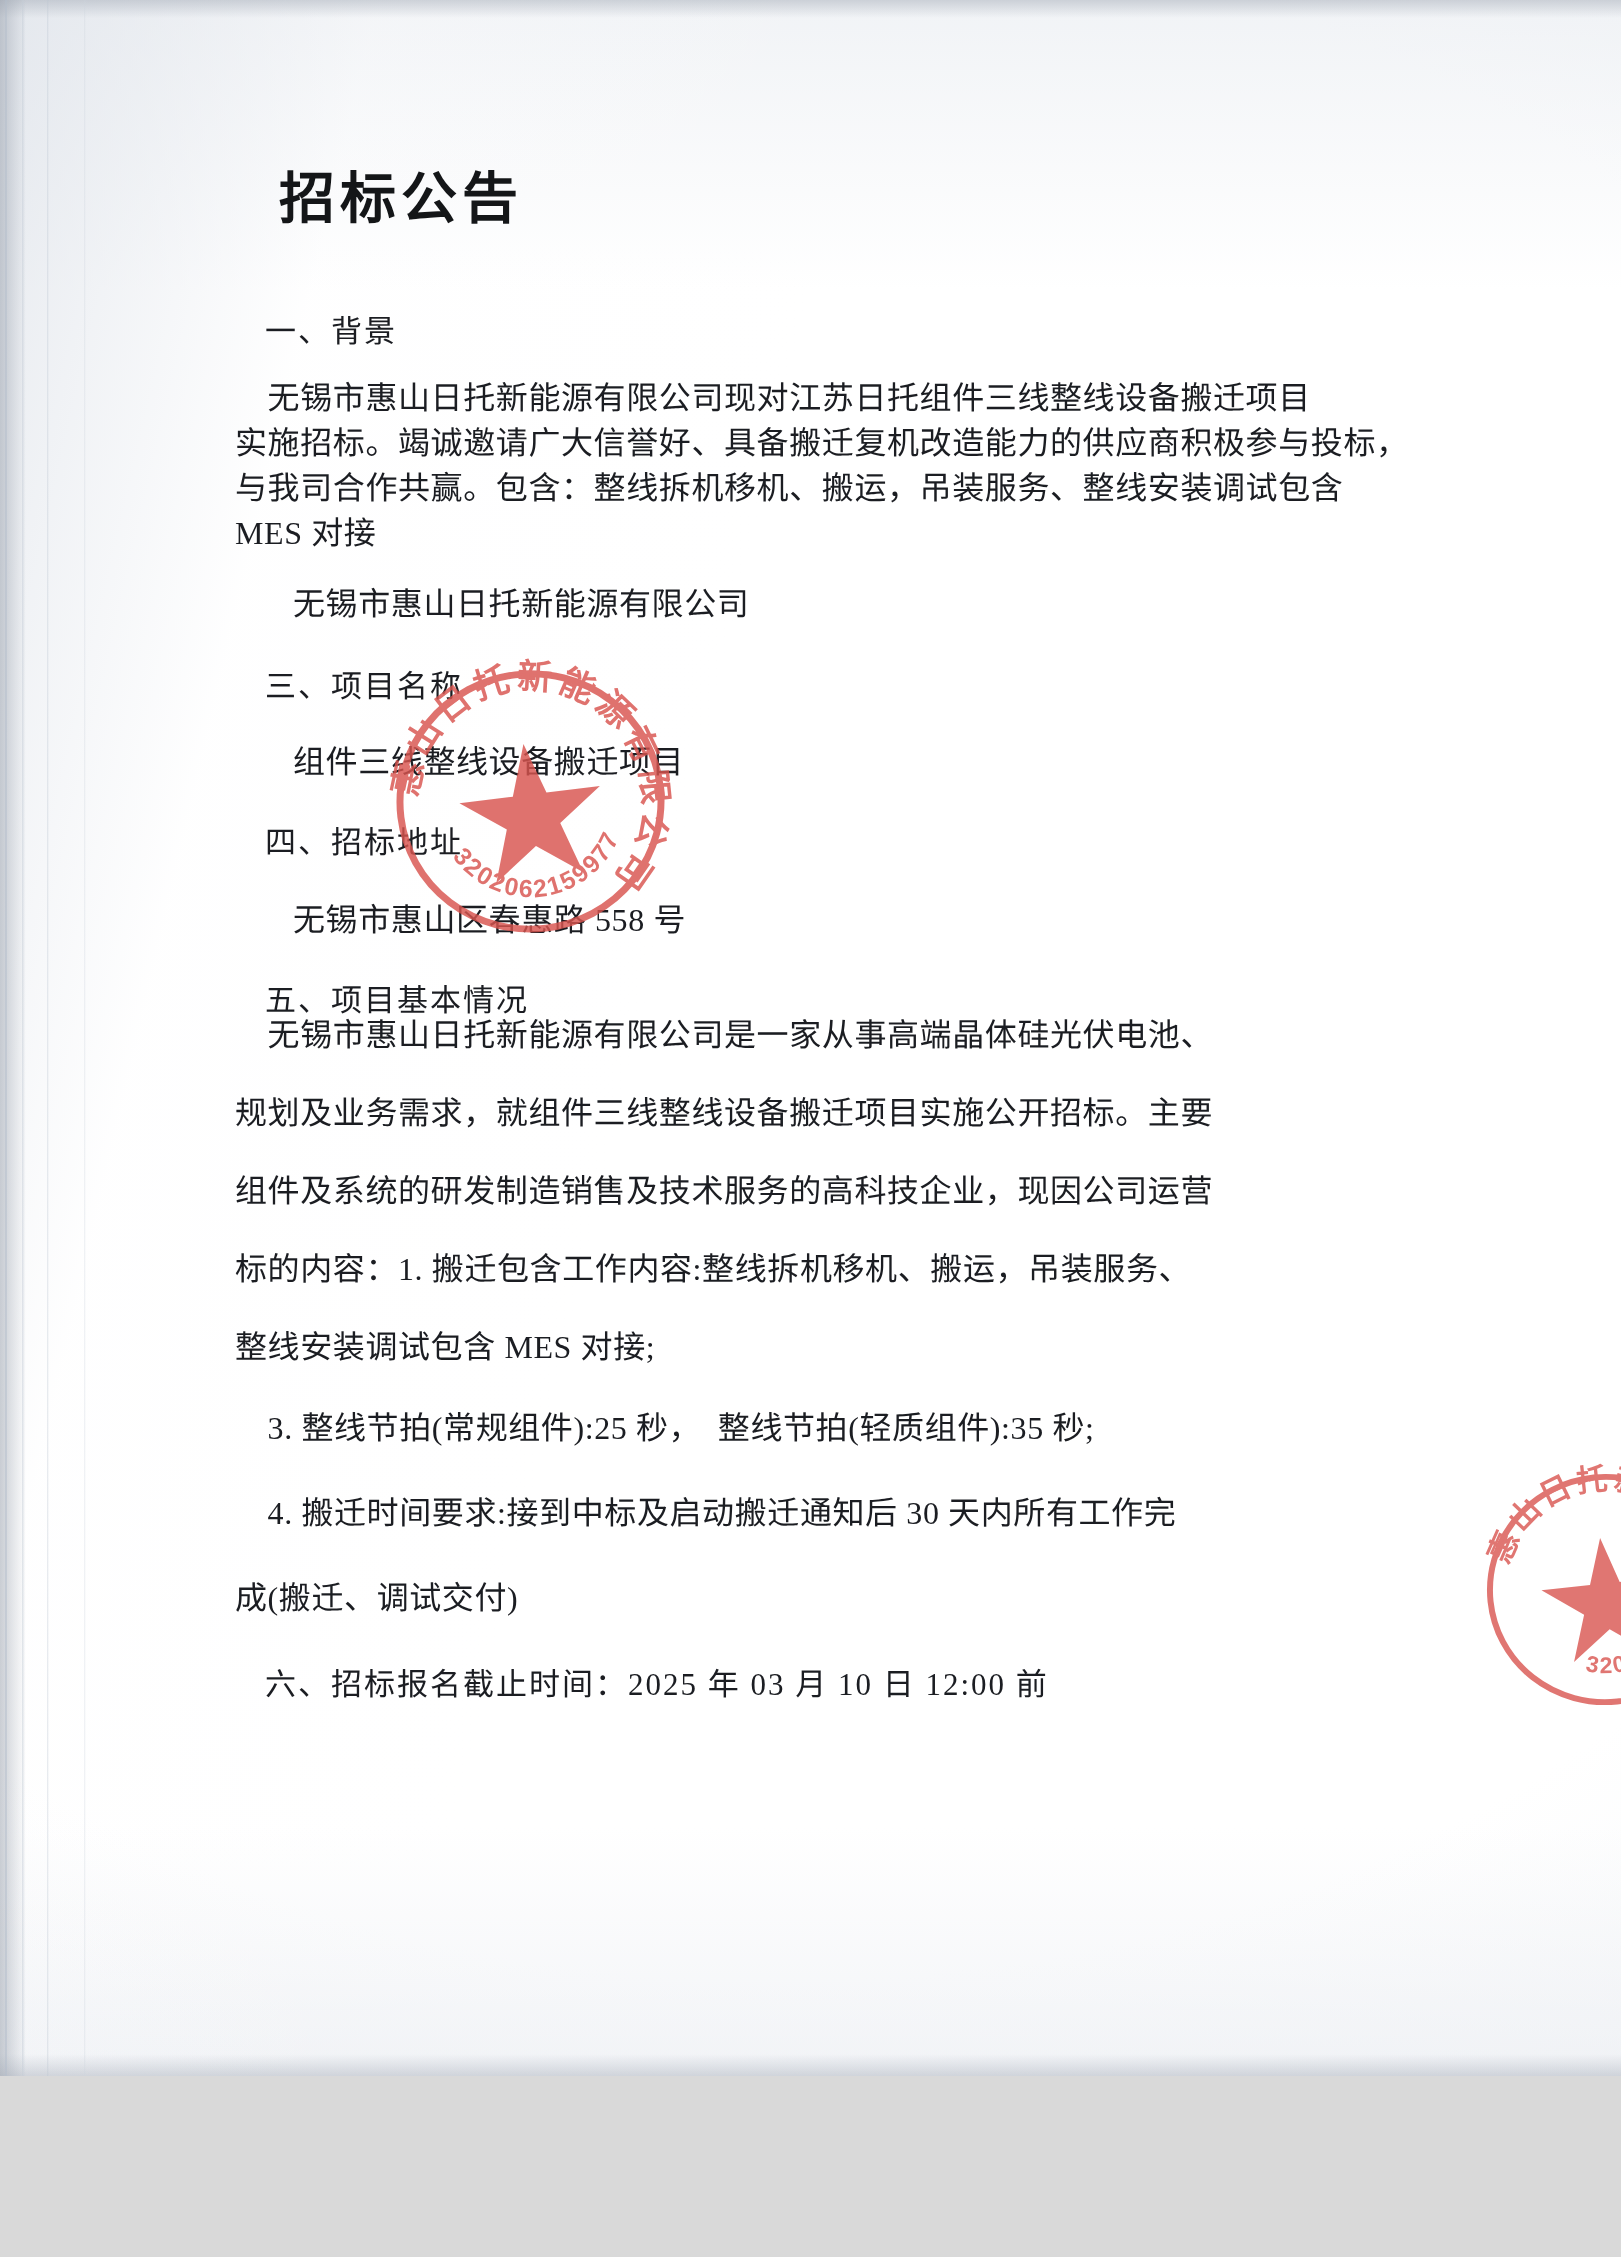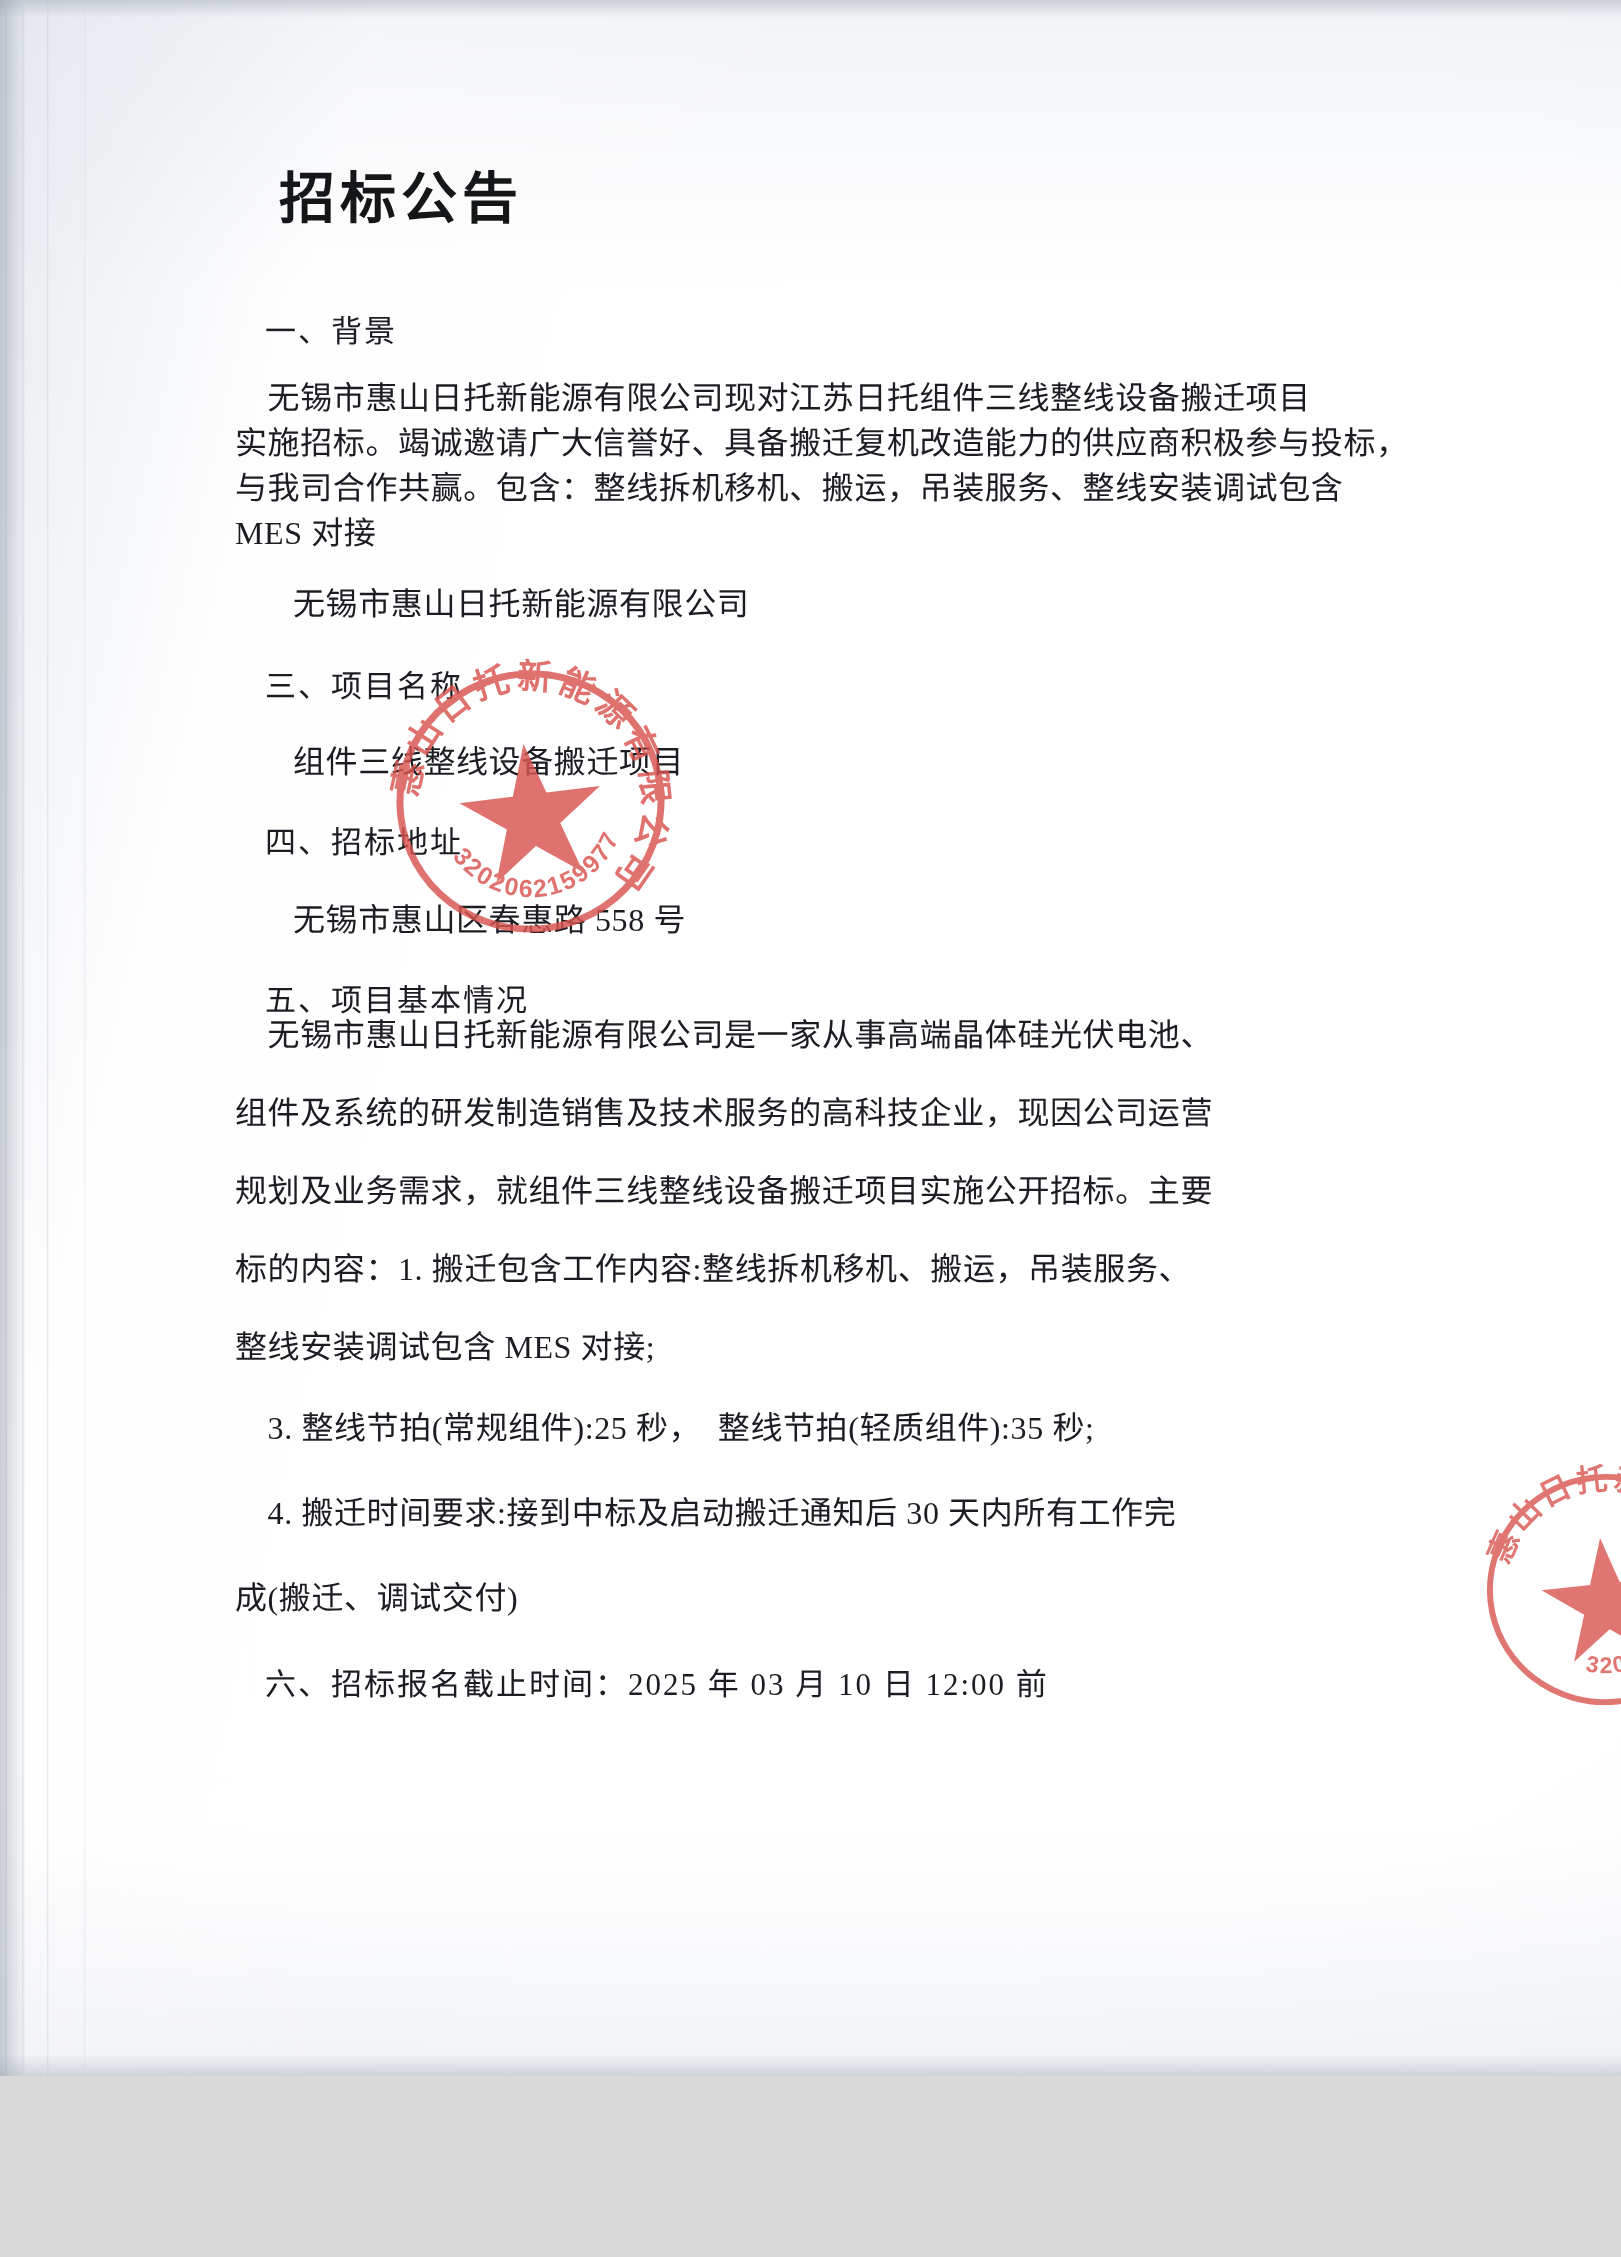--- a/index.html
+++ b/index.html
@@ -188,22 +188,22 @@
     </div>
     <div class="blk-s4-body">
       <p class="body-line indent-1">无锡市惠山区春惠路 558 号</p>
     </div>
 
     <div class="blk-s5-head">
       <p class="section-head">五、项目基本情况</p>
     </div>
     <div class="para-loose">
       <p class="body-line indent-0">　无锡市惠山日托新能源有限公司是一家从事高端晶体硅光伏电池、</p>
+      <p class="body-line indent-0">规划及业务需求，就组件三线整线设备搬迁项目实施公开招标。主要</p>
       <p class="body-line indent-0">组件及系统的研发制造销售及技术服务的高科技企业，现因公司运营</p>
-      <p class="body-line indent-0">规划及业务需求，就组件三线整线设备搬迁项目实施公开招标。主要</p>
       <p class="body-line indent-0">标的内容：1. 搬迁包含工作内容:整线拆机移机、搬运，吊装服务、</p>
       <p class="body-line indent-0">整线安装调试包含 MES 对接;</p>
     </div>
 
     <p class="body-line indent-0 item-line">　3. 整线节拍(常规组件):25 秒，　整线节拍(轻质组件):35 秒;</p>
     <p class="body-line indent-0 item-line">　4. 搬迁时间要求:接到中标及启动搬迁通知后 30 天内所有工作完</p>
     <p class="body-line indent-0 item-line">成(搬迁、调试交付)</p>
 
     <div class="blk-s6">
       <p class="section-head">六、招标报名截止时间：2025 年 03 月 10 日 12:00 前</p>

